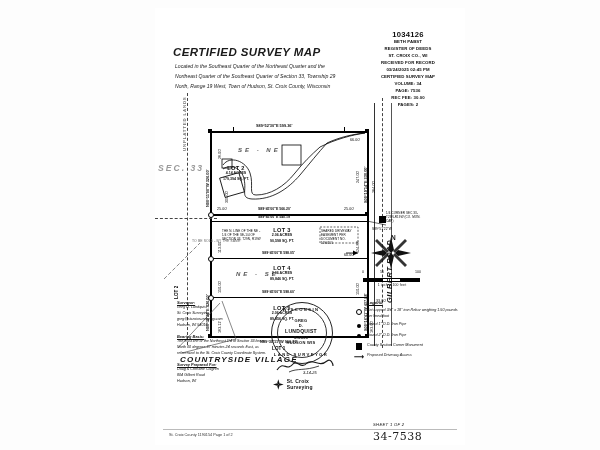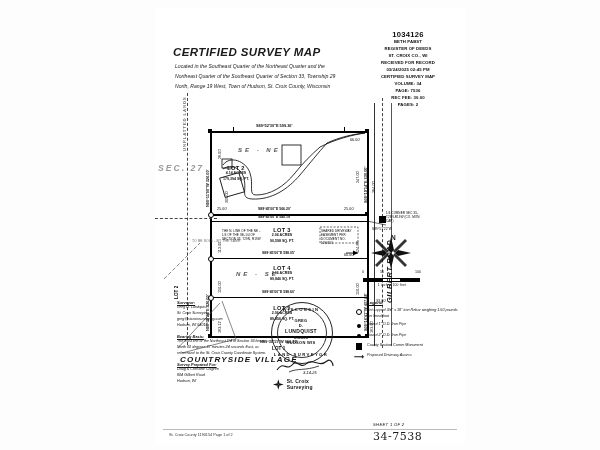--- a/index.html
+++ b/index.html
@@ -272,21 +272,21 @@
 
       <div class="lbl rot90" style="left:196px;top:80px;">247.00'</div>
       <div class="lbl rot90" style="left:212px;top:90px;">264.00'</div>
       <div class="lbl rot90" style="left:196px;top:150px;">124.88'</div>
       <div class="lbl rot90" style="left:196px;top:192px;">150.00'</div>
       <div class="lbl rot90" style="left:210px;top:230px;">163.00'</div>
 
       <div class="quarter" style="left:78px;top:44px;">SE  -  NE</div>
       <div class="quarter" style="left:76px;top:168px;">NE  -  SE</div>
 
-      <div class="secbig" style="left:-2px;top:60px;">SEC. 27</div>
+      <div class="secbig" style="left:-2px;top:60px;">SEC. 33</div>
       <div class="unplat rot90" style="left:22px;top:48px;">UNPLATTED LANDS</div>
       <div class="lbl rot90" style="left:14px;top:196px;font-size:4.6px;font-weight:bold;">LOT 2</div>
       <div class="lbl" style="left:32px;top:136px;font-size:3.4px;color:#666;">TO BE SOLD - BY THE SAME</div>
 
       <div class="lotname" style="left:52px;top:62px;width:48px;">
         <div class="nm">LOT 2</div>
         <div class="ac">4.14 ACRES</div>
         <div class="ac">179,394 SQ. FT.</div>
       </div>
       <div class="lotname" style="left:98px;top:124px;width:48px;">

